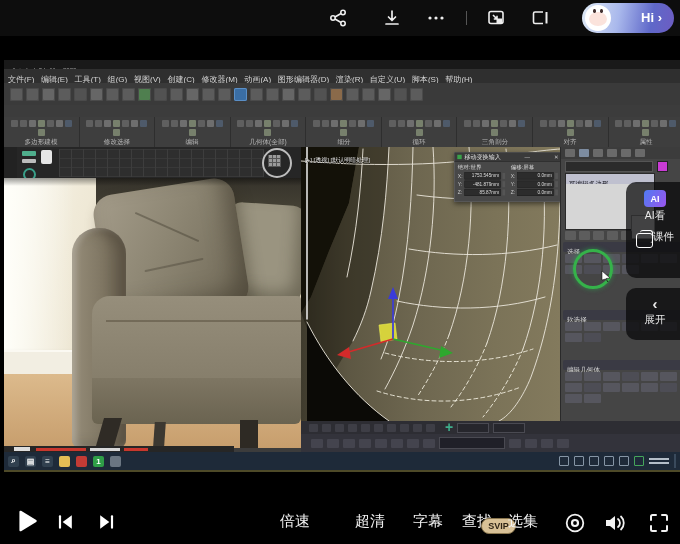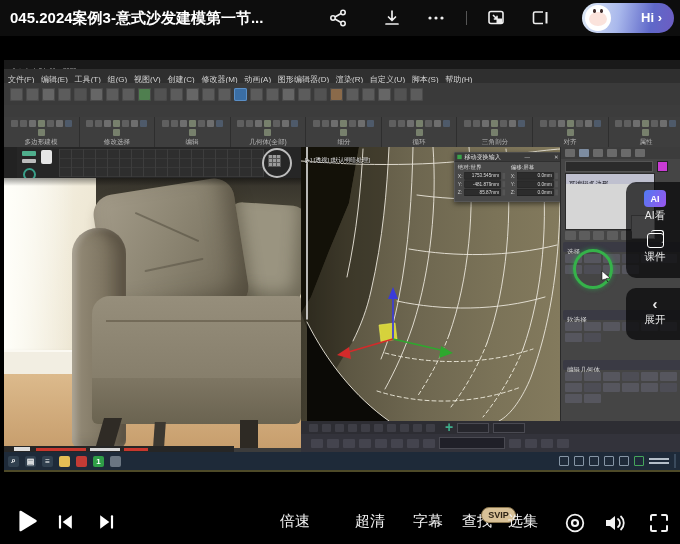--- a/index.html
+++ b/index.html
@@ -107,30 +107,29 @@
   #book-icon::after{content:"";position:absolute;left:3px;top:-4px;width:12px;height:12px;border:1.5px solid #fff;border-radius:3px;border-bottom:none;border-left:none;}
   #chev{font-size:15px;font-weight:700;margin-top:8px;line-height:15px;}
   
   #progrow{left:0;top:478px;width:680px;height:20px;}
   .ptime{top:3px;font-size:11px;font-weight:700;color:#fff;letter-spacing:.3px;}
   #ptrack{left:66px;top:8px;width:546px;height:4px;border-radius:2px;background:rgba(255,255,255,.28);}
   #pfill{left:0;top:0;height:4px;border-radius:2px;background:linear-gradient(90deg,#2fd6d6,#3e7bf7);}
   #pdot{top:-3px;width:10px;height:10px;border-radius:50%;background:#fff;box-shadow:0 0 3px rgba(0,0,0,.5);}
   #ctrlrow{left:0;top:498px;width:680px;height:46px;}
   .cbtn{top:14px;font-size:15px;color:#f2f2f2;}
-  #svip{left:481px;top:9px;width:33px;height:14px;border-radius:8px;background:#d8c197;border:1px solid #8a764e;
+  #svip{left:481px;top:20px;width:33px;height:14px;border-radius:8px;background:#d8c197;border:1px solid #8a764e;
         color:#2e2416;font-size:9px;font-weight:700;text-align:center;line-height:14px;}
 </style>
 </head>
 <body>
 
 <div id="stage">
 
   <div id="topbar" class="abs">
-    <div id="vtitle" class="abs">045.2024案例3-意式沙发建模第一节...</div>
     <div class="abs tico" style="left:328px">
       <svg width="20" height="20" viewBox="0 0 20 20" fill="none" stroke="#eee" stroke-width="1.6">
         <circle cx="5" cy="10" r="2.2"></circle>
           <circle cx="15" cy="4.5" r="2.2"></circle>
           <circle cx="15" cy="15.5" r="2.2"></circle>
         <path d="M7,9 L13,5.5 M7,11 L13,14.5"></path>
       </svg>
     </div>
     <div class="abs tico" style="left:382px">
       <svg width="20" height="20" viewBox="0 0 20 20" fill="none" stroke="#eee" stroke-width="1.7" stroke-linecap="round" stroke-linejoin="round">
@@ -625,21 +624,21 @@
         </div>
       </div>
       <div id="oliveline" class="abs"></div>
     </div>
 
     <div class="sidebox abs" style="top:146px;height:96px">
       <div style="display:flex;flex-direction:column;align-items:center">
         <div id="ai-icon">AI</div>
         <div class="sidelabel">AI看</div>
       </div>
-      <div style="display:flex;flex-direction:column;align-items:center">
+      <div style="display:flex;flex-direction:row;align-items:center">
         <div id="book-icon"></div>
         <div class="sidelabel">课件</div>
       </div>
     </div>
     <div class="sidebox abs" style="top:252px;height:52px">
       <div id="chev">‹</div>
       <div class="sidelabel">展开</div>
     </div>
   </div>
 

